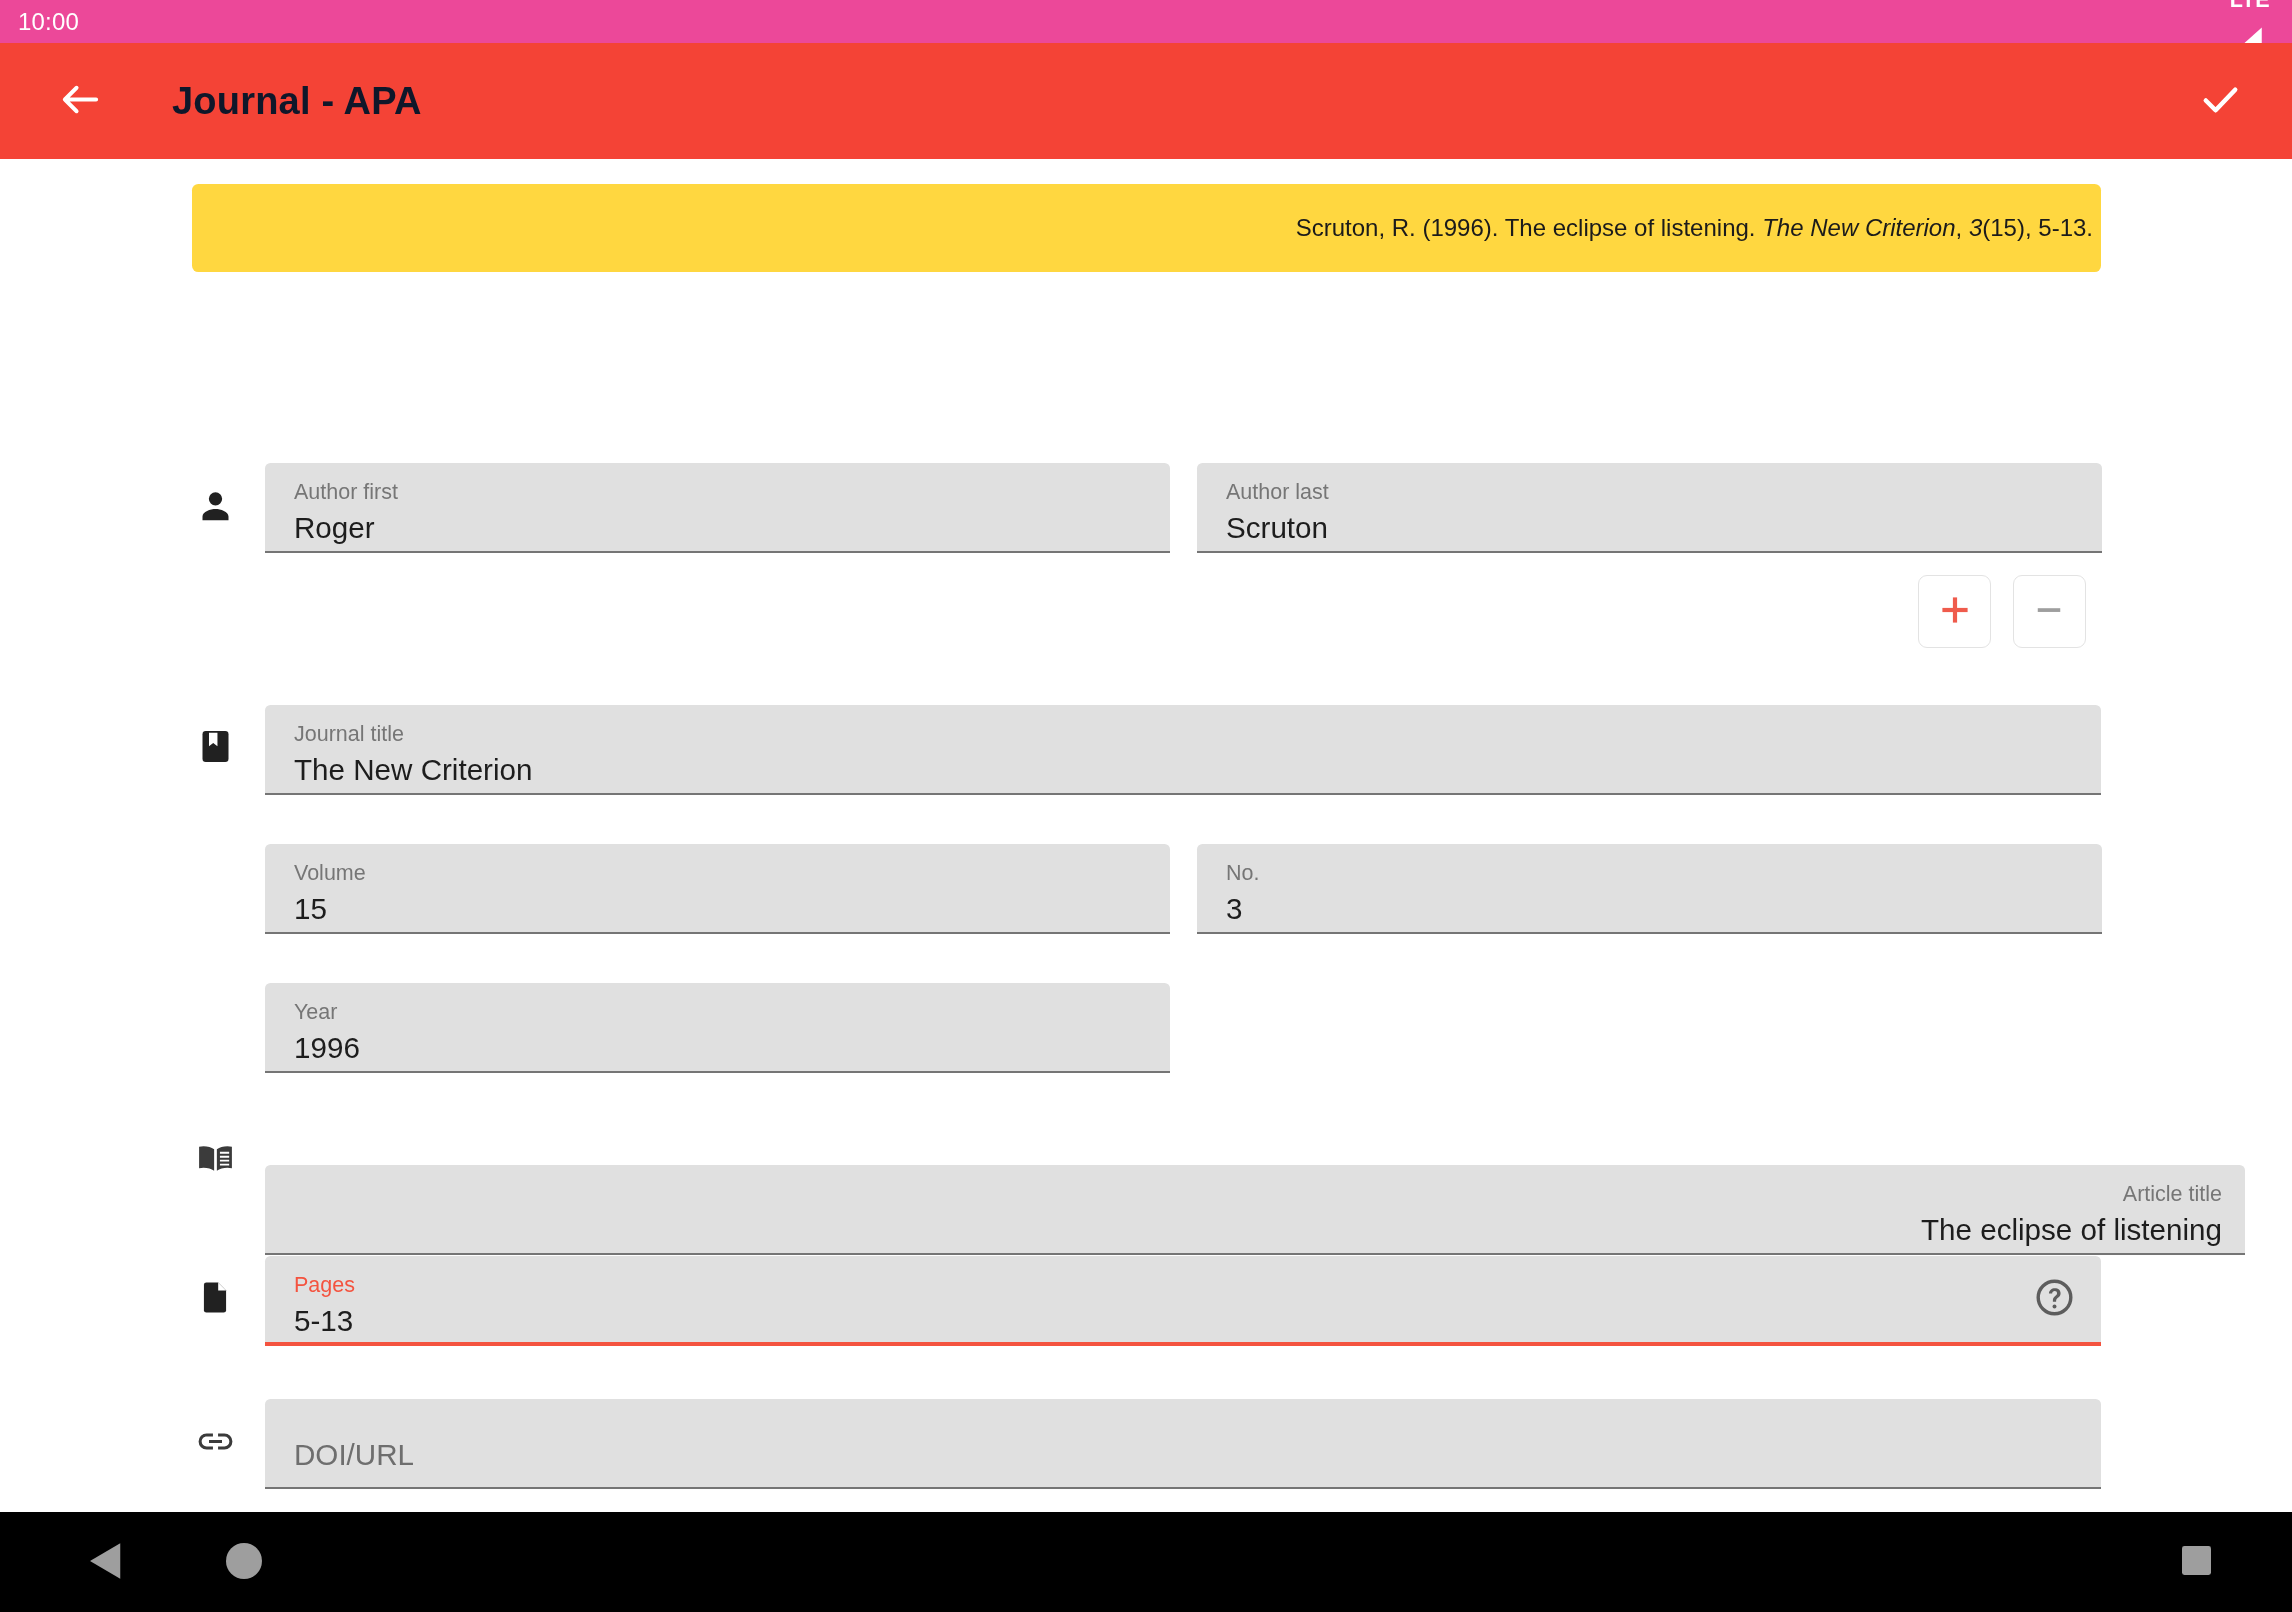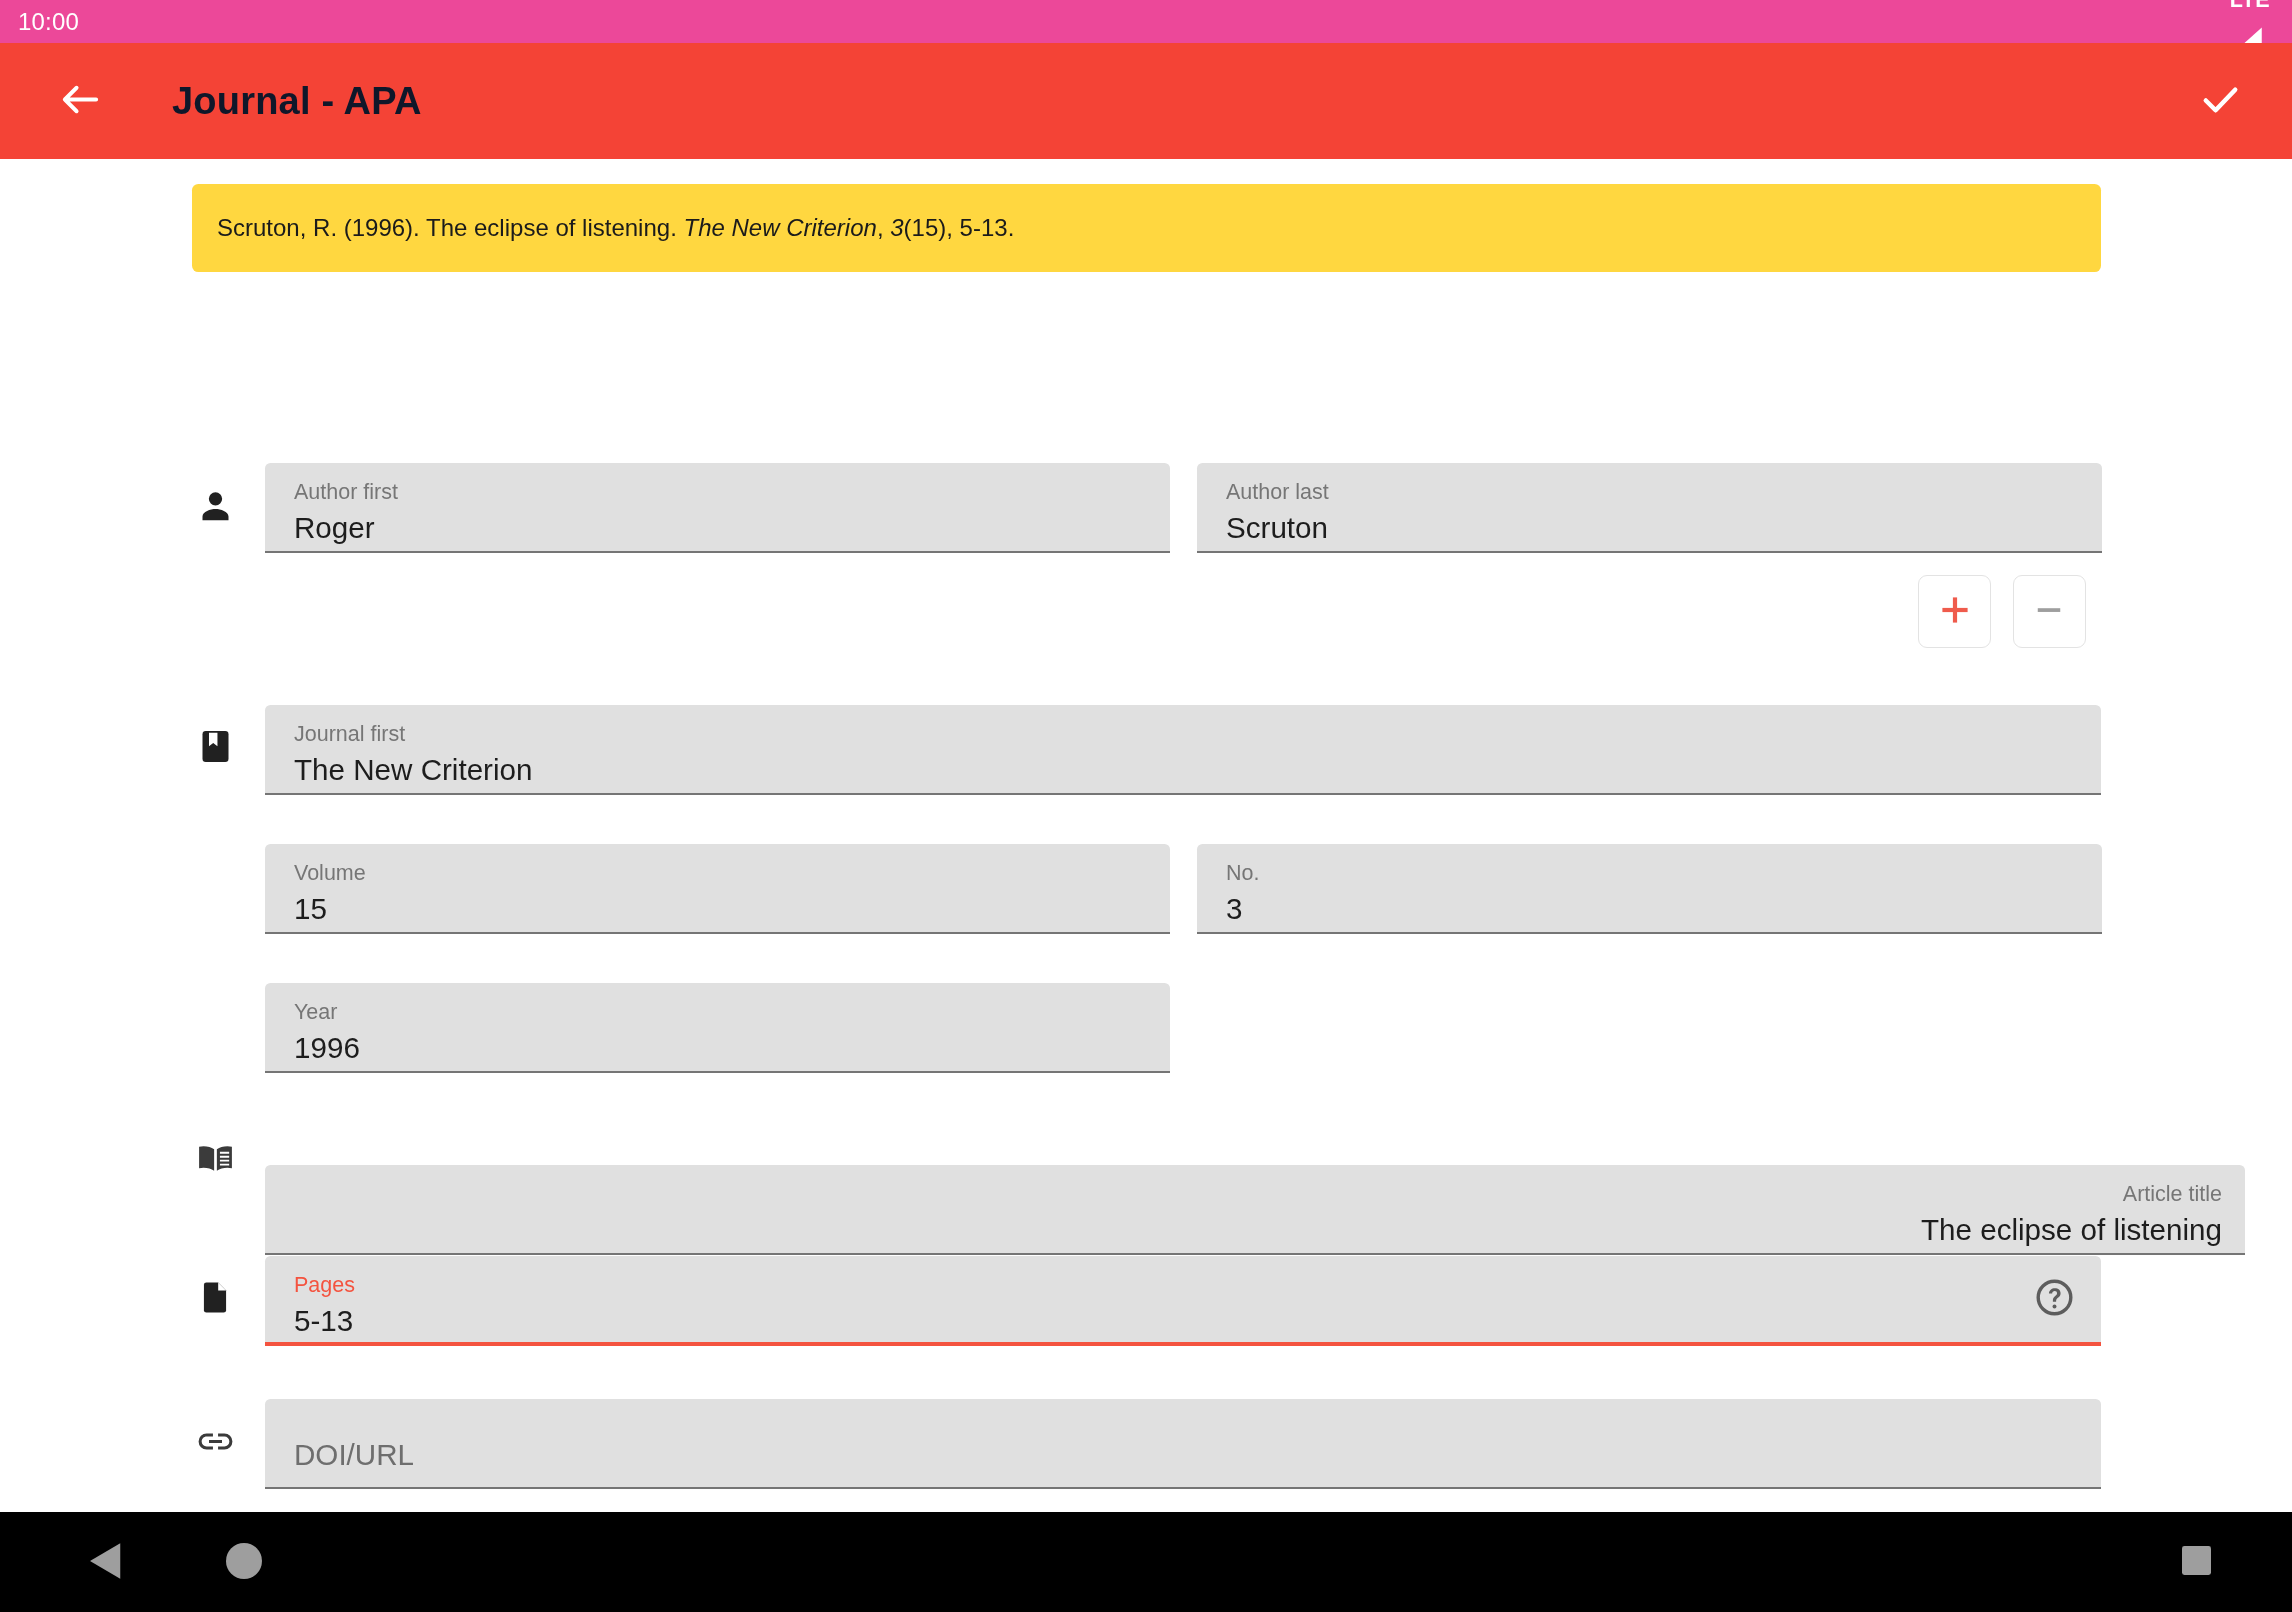--- a/index.html
+++ b/index.html
@@ -95,22 +95,22 @@
   .citation-box {
     position: absolute;
     left: 192px;
     top: 25px;
     width: 1909px;
     height: 88px;
     background: #ffd740;
     border-radius: 6.3px;
     display: flex;
     align-items: center;
-    justify-content: flex-start;
-    padding: 0 25px;
+    justify-content: flex-end;
+    padding: 0 8px;
   }
   .citation-text {
     font-size: 24px;
     color: #1b1b1b;
     line-height: 1.3;
     text-align: center;
     white-space: nowrap;
   }
   .citation-text i { font-style: italic; }
   .row-icon {
@@ -298,21 +298,21 @@
       </div>
     </div>
 
     <div class="row-icon" style="top:562px;">
       <svg width="39" height="39" viewBox="0 0 24 24">
           <rect x="4" y="2.5" width="16" height="19" rx="2" fill="#212121"></rect>
           <path fill="#ffffff" d="M8 3.6h5.2v8.2L10.6 9.9 8 11.8z"></path>
         </svg>
     </div>
     <div class="tf" style="left:265px; top:546px; width:1836px;">
-      <span class="tf-label">Journal first</span>
+      <span class="tf-label">Journal title</span>
       <span class="tf-value">The New Criterion</span>
     </div>
 
     <div class="tf" style="left:265px; top:685px; width:905px;">
       <span class="tf-label">Volume</span>
       <span class="tf-value">15</span>
     </div>
     <div class="tf" style="left:1197px; top:685px; width:905px;">
       <span class="tf-label">No.</span>
       <span class="tf-value">3</span>

